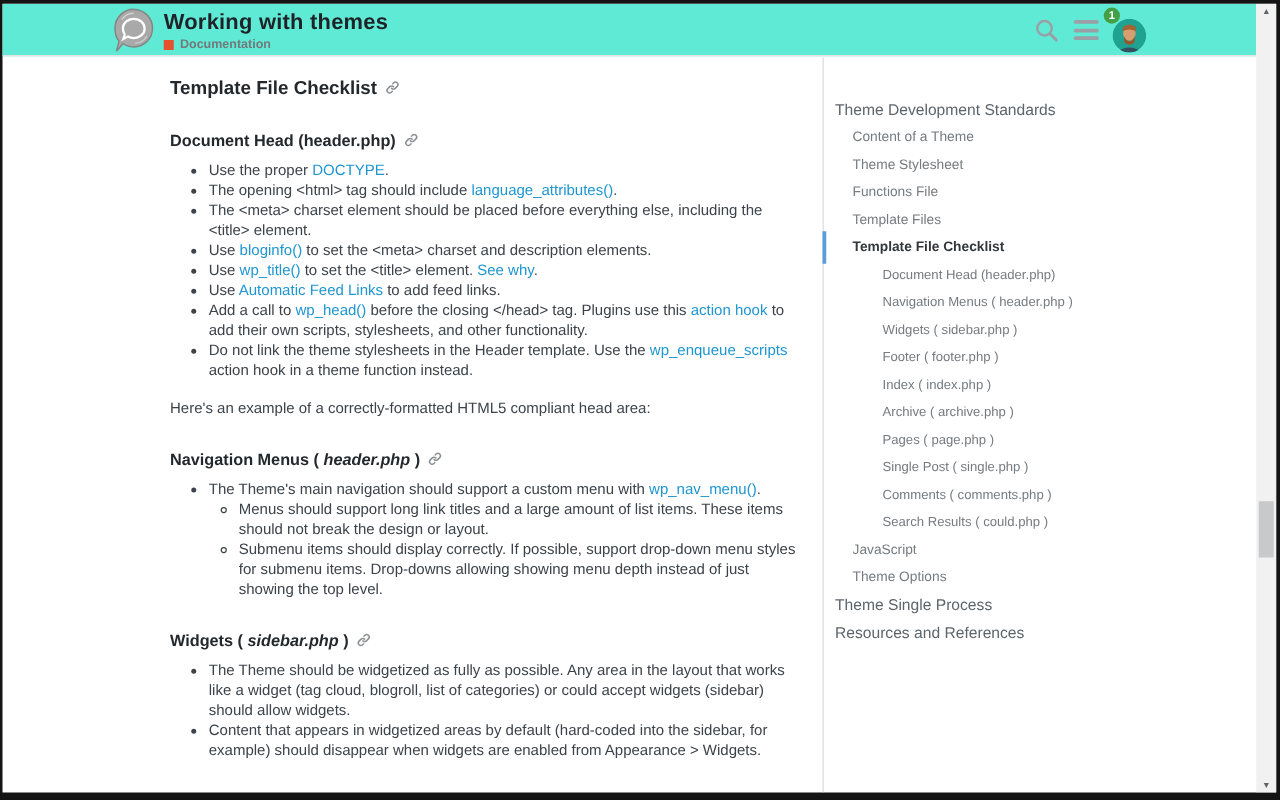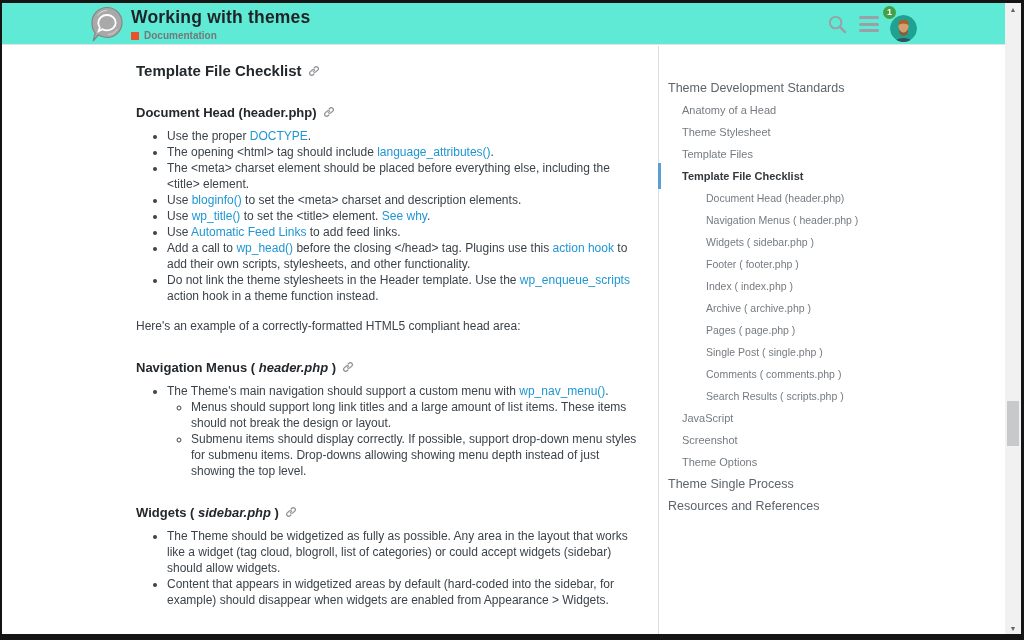--- a/index.html
+++ b/index.html
@@ -137,36 +137,36 @@
     <path d="M13.4 10.6a4 4 0 0 0-5.7 0l-3.2 3.2a4 4 0 0 0 5.7 5.7l1.5-1.5" fill="none" stroke="#8c8f94" stroke-width="2.4" stroke-linecap="round"></path>
   </svg></h4>
       <ul class="blist">
         <li><span>The Theme should be widgetized as fully as possible. Any area in the layout that works like a widget (tag cloud, blogroll, list of categories) or could accept widgets (sidebar) should allow widgets.</span></li>
         <li><span>Content that appears in widgetized areas by default (hard-coded into the sidebar, for example) should disappear when widgets are enabled from Appearance &gt; Widgets.</span></li>
       </ul>
     </div>
   <div class="toc">
     <ul>
         <li class="lvl1">Theme Development Standards</li>
-        <li class="lvl2">Anatomy of a Head</li>
+        <li class="lvl2">Content of a Theme</li>
         <li class="lvl2">Theme Stylesheet</li>
+        <li class="lvl2">Functions File</li>
         <li class="lvl2">Template Files</li>
         <li class="lvl2 active">Template File Checklist</li>
         <li class="lvl3">Document Head (header.php)</li>
         <li class="lvl3">Navigation Menus ( header.php )</li>
         <li class="lvl3">Widgets ( sidebar.php )</li>
         <li class="lvl3">Footer ( footer.php )</li>
         <li class="lvl3">Index ( index.php )</li>
         <li class="lvl3">Archive ( archive.php )</li>
         <li class="lvl3">Pages ( page.php )</li>
         <li class="lvl3">Single Post ( single.php )</li>
         <li class="lvl3">Comments ( comments.php )</li>
-        <li class="lvl3">Search Results ( scripts.php )</li>
+        <li class="lvl3">Search Results ( could.php )</li>
         <li class="lvl2">JavaScript</li>
-        <li class="lvl2">Screenshot</li>
         <li class="lvl2">Theme Options</li>
         <li class="lvl1">Theme Single Process</li>
         <li class="lvl1">Resources and References</li>
       </ul>
   </div>
 </div>
 
 <div class="scrollbar">
   <div class="scroll-arrow up">▲</div>
   <div class="scroll-thumb"></div>

